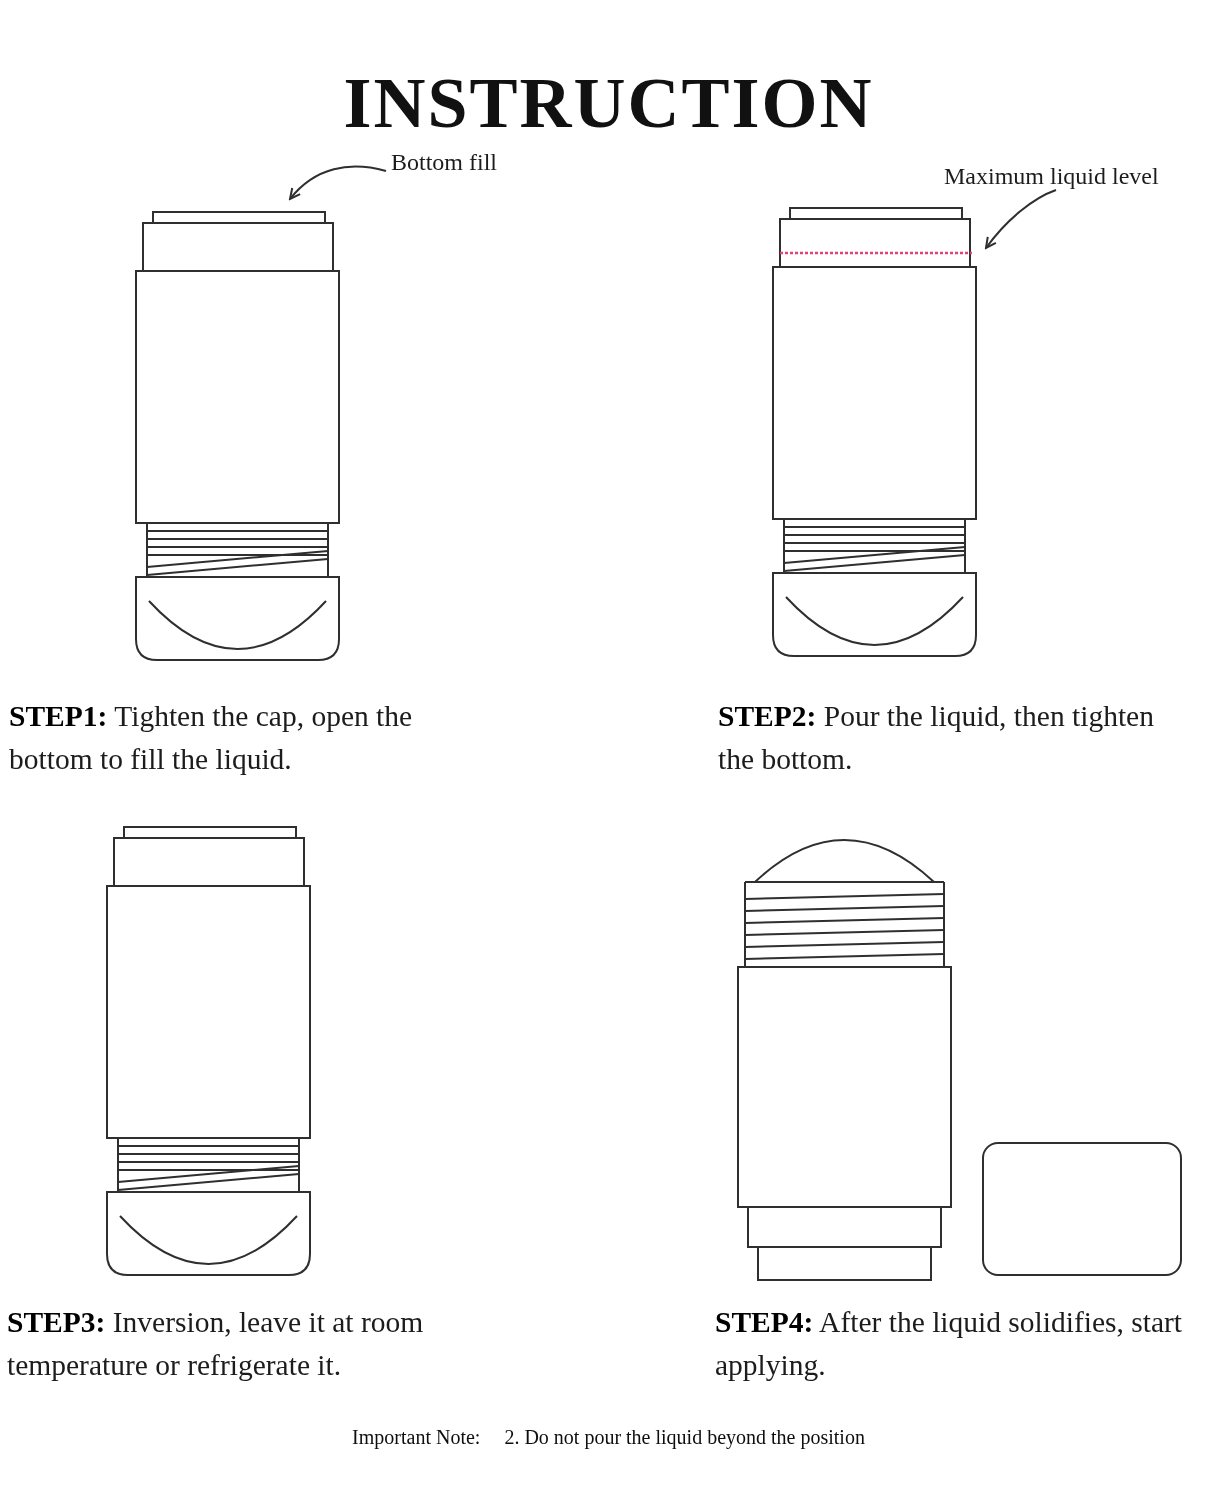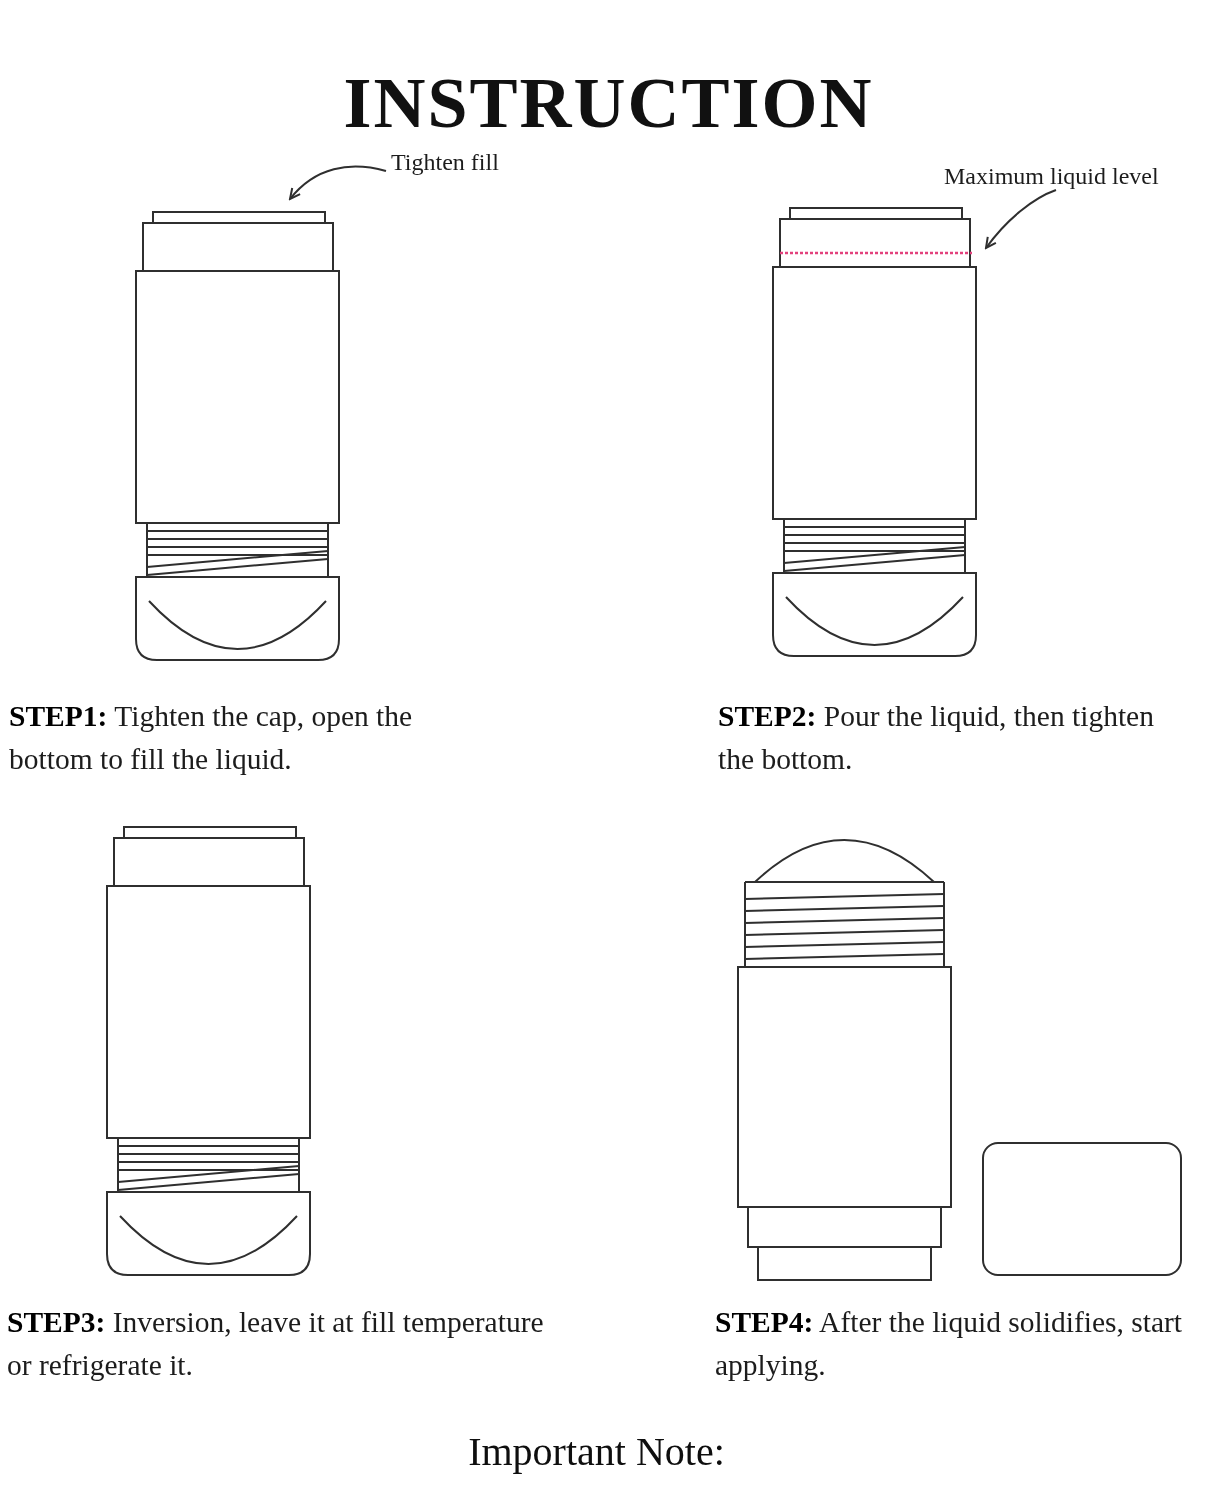--- a/index.html
+++ b/index.html
@@ -47,21 +47,21 @@
     background: #ffffff;
     box-sizing: border-box;
   }
   .note {
     position: absolute;
     top: 1412px; left: 0; right: 0;
     display: flex;
     justify-content: center;
     align-items: center;
     gap: 24px;
-    font-size: 40px;
+    font-size: 20px;
     line-height: 1.38;
     color: #0e0e0e;
   }
   .note-items div { white-space: nowrap; }
   #step1-svg { left: 135px; top: 199px; }
   #step2-svg { left: 772px; top: 195px; }
   #step3-svg { left: 106px; top: 814px; }
   #step4-svg { left: 737px; top: 825px; }
   #caption1 { left: 9px;   top: 683px; width: 472px; }
   #caption2 { left: 718px; top: 683px; width: 460px; }
@@ -113,21 +113,21 @@
         </g>
         <rect x="1" y="130" width="213" height="240"></rect>
         <rect x="11" y="370" width="193" height="40"></rect>
         <rect x="21" y="410" width="173" height="33"></rect>
       </g>
     </defs>
   </svg>
 
   <h1 class="title">INSTRUCTION</h1>
 
-  <span class="callout-label" id="callout1-label">Tighten fill</span>
+  <span class="callout-label" id="callout1-label">Bottom fill</span>
   <svg class="arrow-svg" id="arrow1" width="108" height="52" viewBox="0 0 108 52">
     <defs>
       <marker id="ah1" markerWidth="14" markerHeight="14" refX="12" refY="7" orient="auto" markerUnits="userSpaceOnUse">
         <path d="M2,2 L12,7 L2,12" fill="none" stroke="#2f2f2f" stroke-width="2"></path>
       </marker>
     </defs>
     <path d="M106,12 C70,2 35,8 10,40" fill="none" stroke="#2f2f2f" stroke-width="2" marker-end="url(#ah1)"></path>
   </svg>
   <svg class="illustration" id="step1-svg" width="205" height="450" viewBox="0 0 205 450">
     <use href="#inv-container"></use>
@@ -161,27 +161,28 @@
     <span>Tighten the cap, open the bottom to fill the liquid.</span>
   </p>
 
   <p class="caption" id="caption2">
     <b>STEP2:</b>
     <span>Pour the liquid, then tighten the bottom.</span>
   </p>
 
   <p class="caption" id="caption3">
     <b>STEP3:</b>
-    <span>Inversion, leave it at fill temperature or refrigerate it.</span>
+    <span>Inversion, leave it at room temperature or refrigerate it.</span>
   </p>
 
   <p class="caption" id="caption4">
     <b>STEP4:</b>
     <span>After the liquid solidifies, start applying.</span>
   </p>
 
   <div class="note">
     <span class="note-label">Important Note:</span>
     <div class="note-items">
+      <div>2. Do not pour the liquid beyond the position</div>
     </div>
   </div>
 
 </div>
 
 </body></html>

